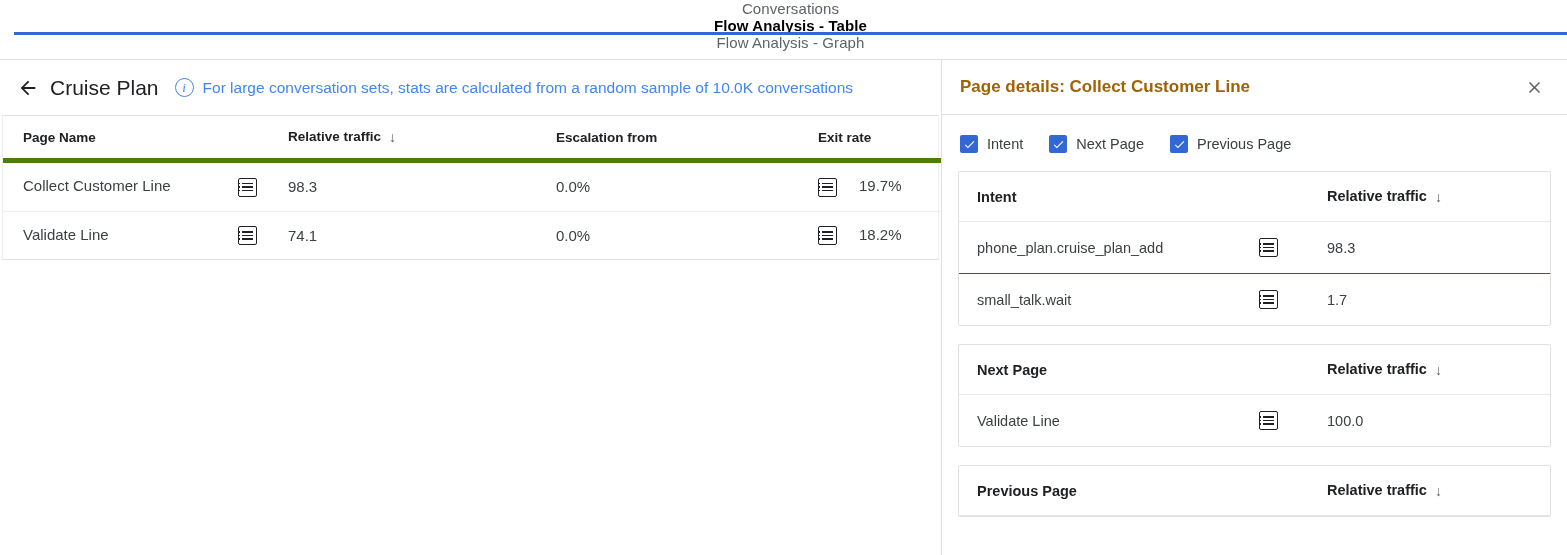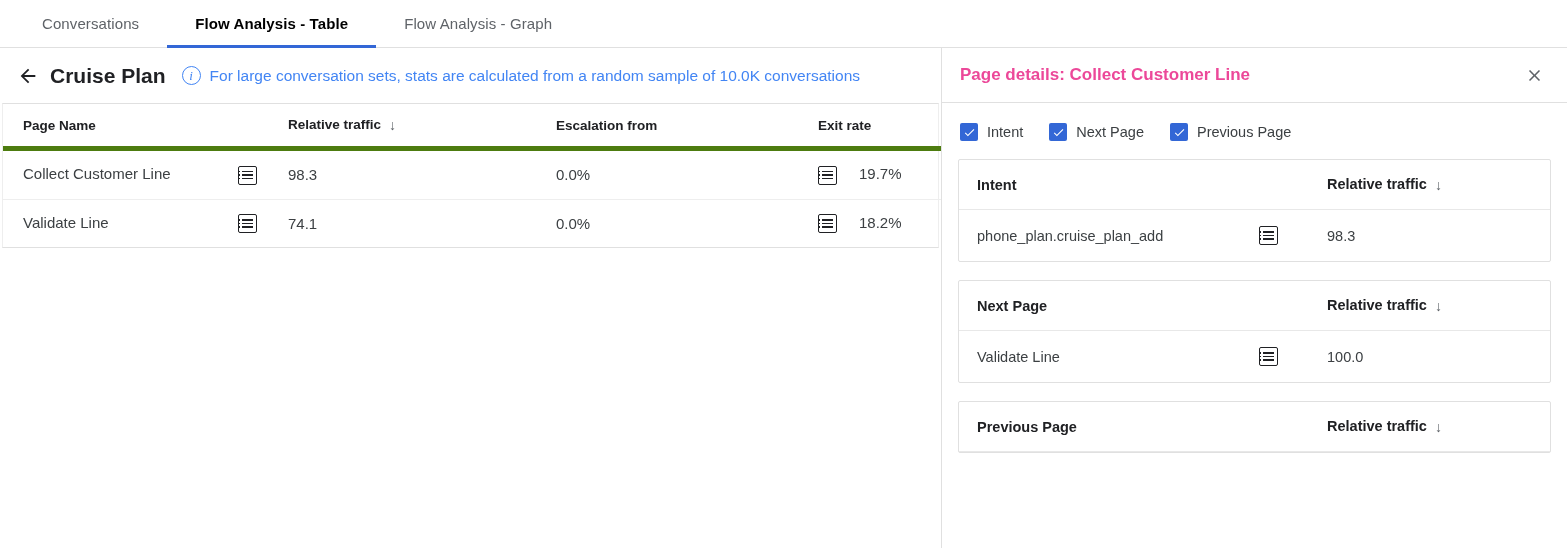--- a/index.html
+++ b/index.html
@@ -7,26 +7,27 @@
     width: 1567px;
     height: 555px;
     background: #ffffff;
     font-family: "Liberation Sans", sans-serif;
     overflow: hidden;
     -webkit-font-smoothing: antialiased;
   }
 
   
   .tabbar {
-    height: 48px;
+    height: 60px;
     border-bottom: 1px solid #e0e0e0;
     display: flex;
     align-items: stretch;
     padding-left: 14px;
     background: #fff;
+    flex-direction: column;
   }
   .tab {
     display: flex;
     align-items: center;
     justify-content: center;
     font-size: 15px;
     color: #5f6368;
     padding: 0 28px;
     position: relative;
     cursor: pointer;
@@ -76,21 +77,20 @@
     color: #202124;
     flex: 0 0 auto;
   }
   .back-arrow svg { display: block; }
   .page-title {
     font-size: 21px;
     color: #202124;
     margin-left: 8px;
     margin-right: 16px;
     white-space: nowrap;
-    font-weight: bold;
   }
   .info-note {
     display: flex;
     align-items: center;
     gap: 9px;
     color: #4285f4;
     font-size: 15.5px;
     white-space: nowrap;
   }
   .info-icon {
@@ -190,21 +190,21 @@
     height: 55px;
     display: flex;
     align-items: center;
     justify-content: space-between;
     padding: 0 18px 0 18px;
     border-bottom: 1px solid #e0e0e0;
   }
   .panel-title {
     font-size: 17px;
     font-weight: 700;
-    color: #ec4899;
+    color: #a16207;
     white-space: nowrap;
   }
   .close-btn {
     width: 30px; height: 30px;
     display: flex; align-items: center; justify-content: center;
     cursor: pointer;
     color: #5f6368;
   }
 
   .panel-body {
@@ -432,20 +432,31 @@
               <td class="p-pad-l">phone_plan.cruise_plan_add</td>
               <td>
                 <span class="list-icon">
                     <i></i>
                     <i></i>
                     <i></i>
                   </span>
               </td>
               <td>98.3</td>
             </tr>
+            <tr>
+              <td class="p-pad-l">small_talk.wait</td>
+              <td>
+                <span class="list-icon">
+                    <i></i>
+                    <i></i>
+                    <i></i>
+                  </span>
+              </td>
+              <td>1.7</td>
+            </tr>
           </tbody>
         </table>
       </div>
 
       <div class="panel-card">
         <table class="ptable">
           <colgroup>
               <col style="width:300px">
               <col style="width:68px">
               <col>

